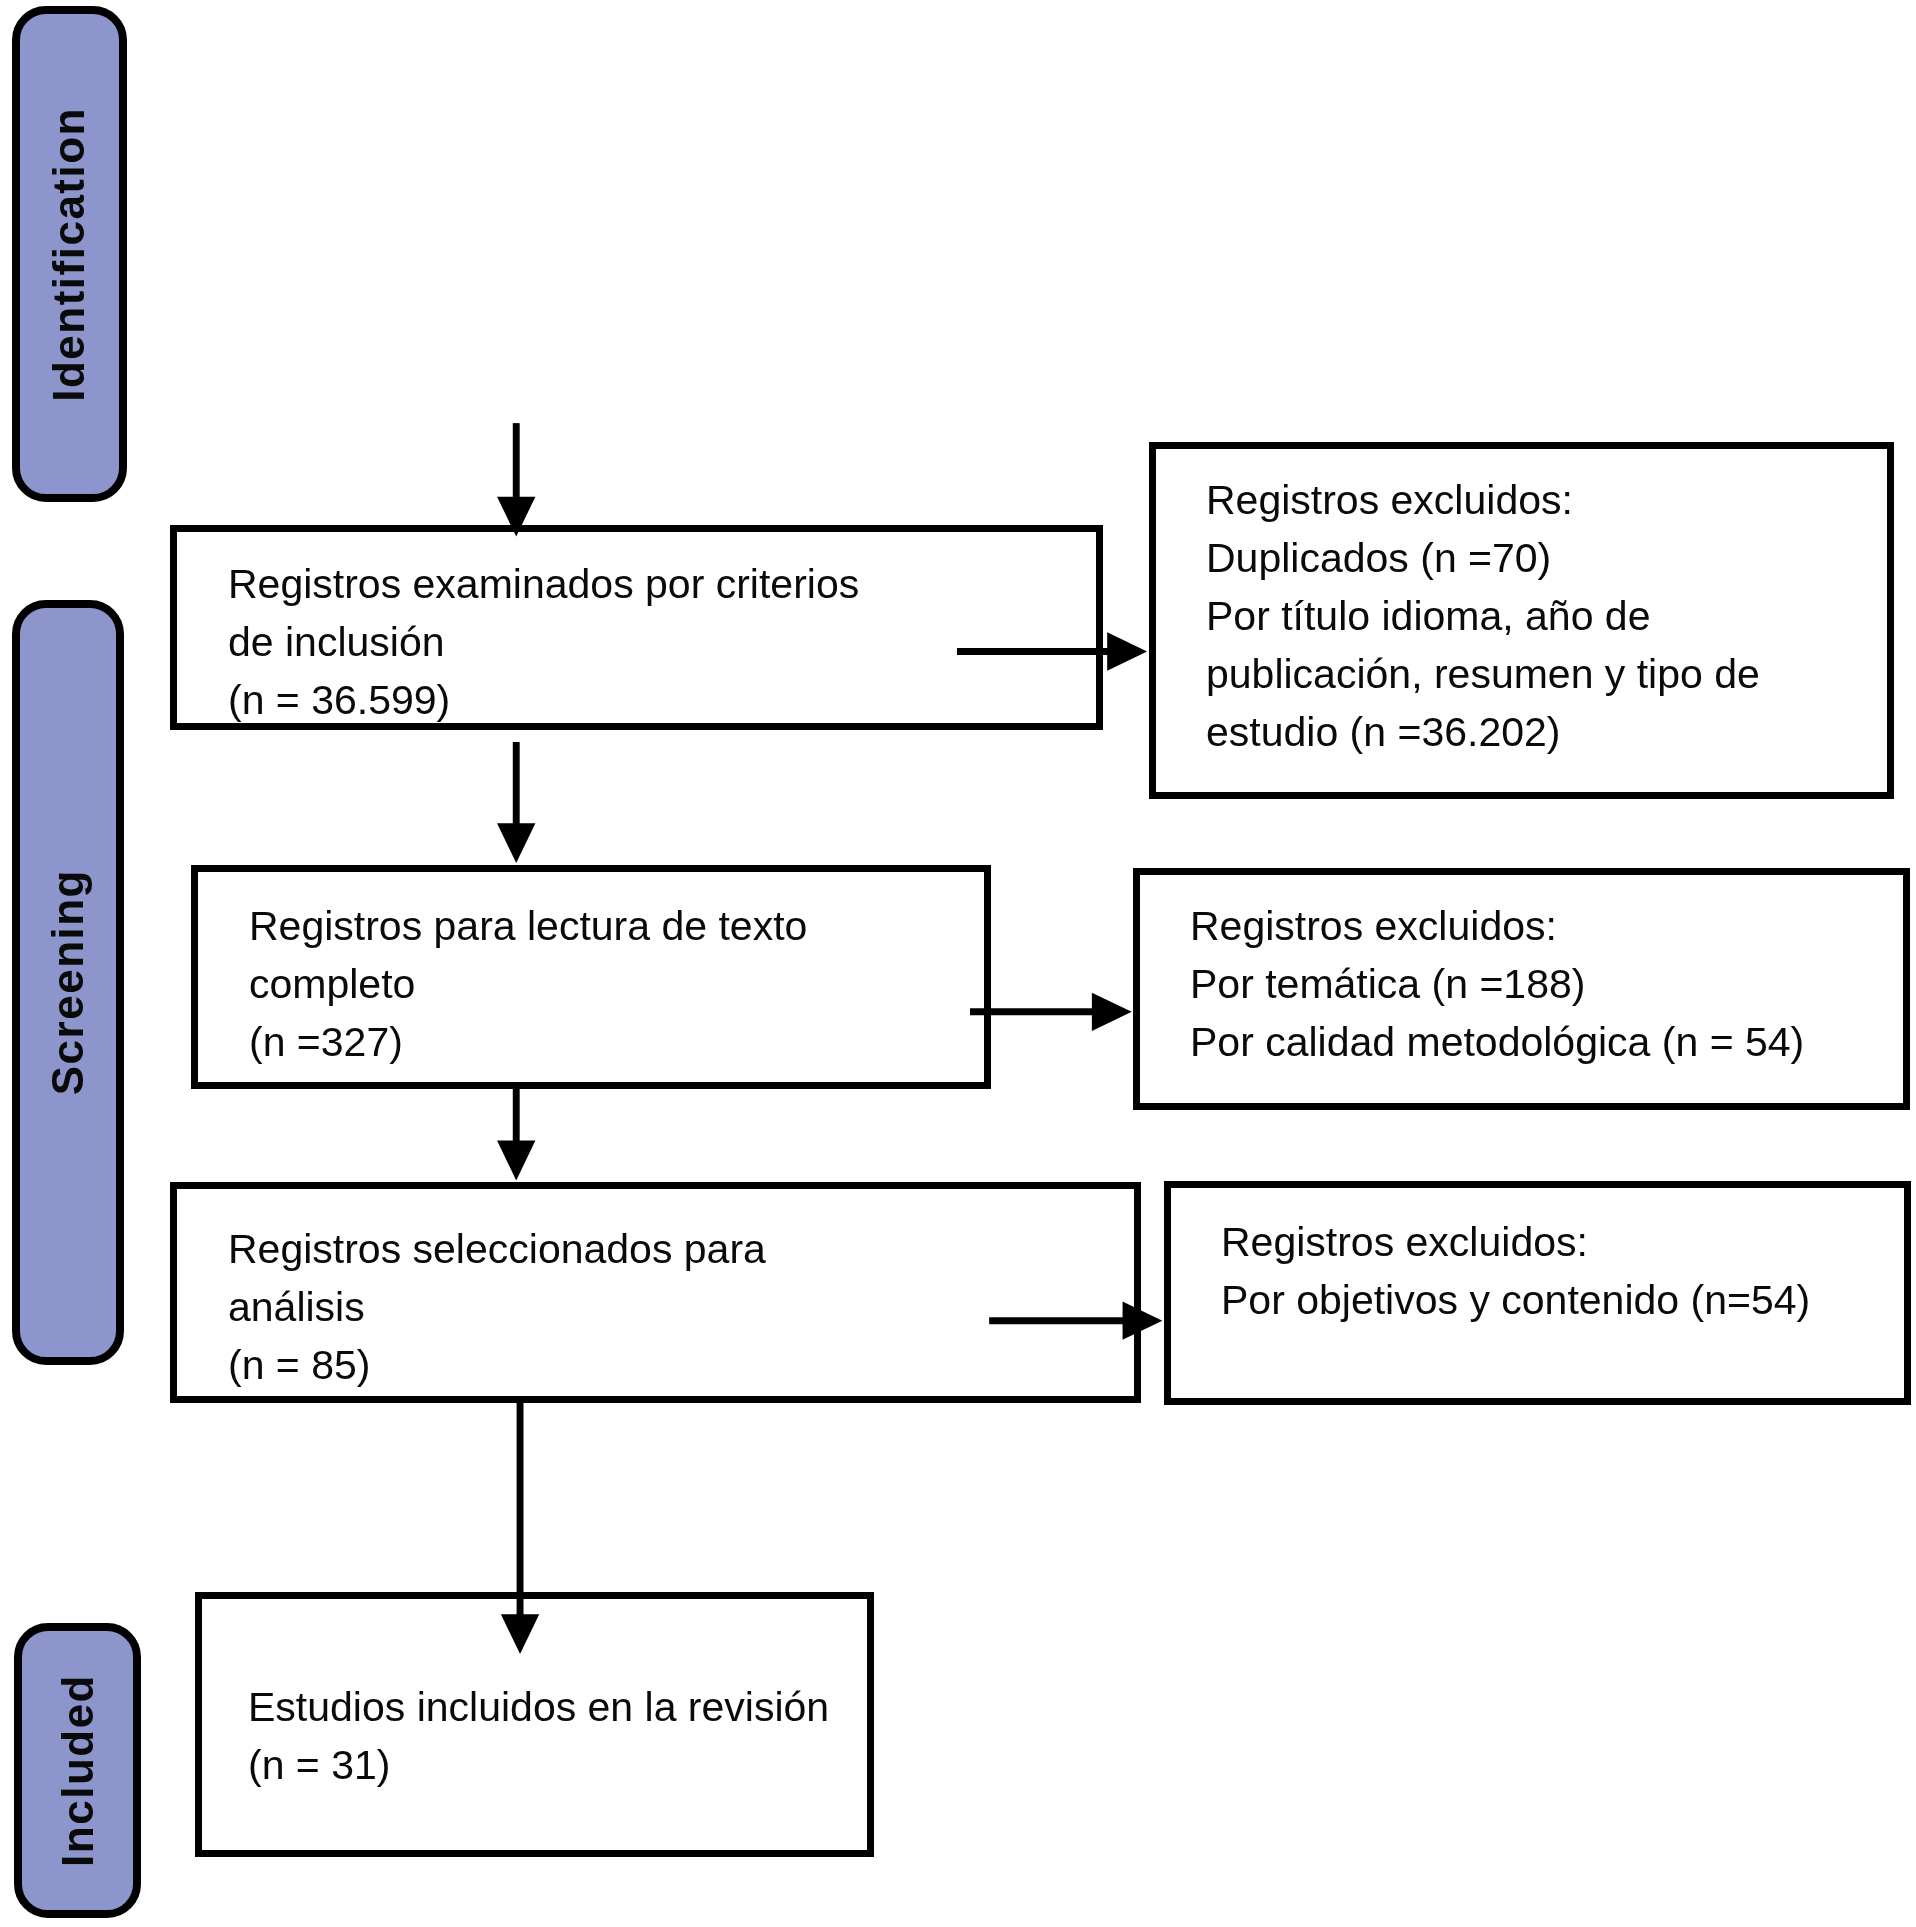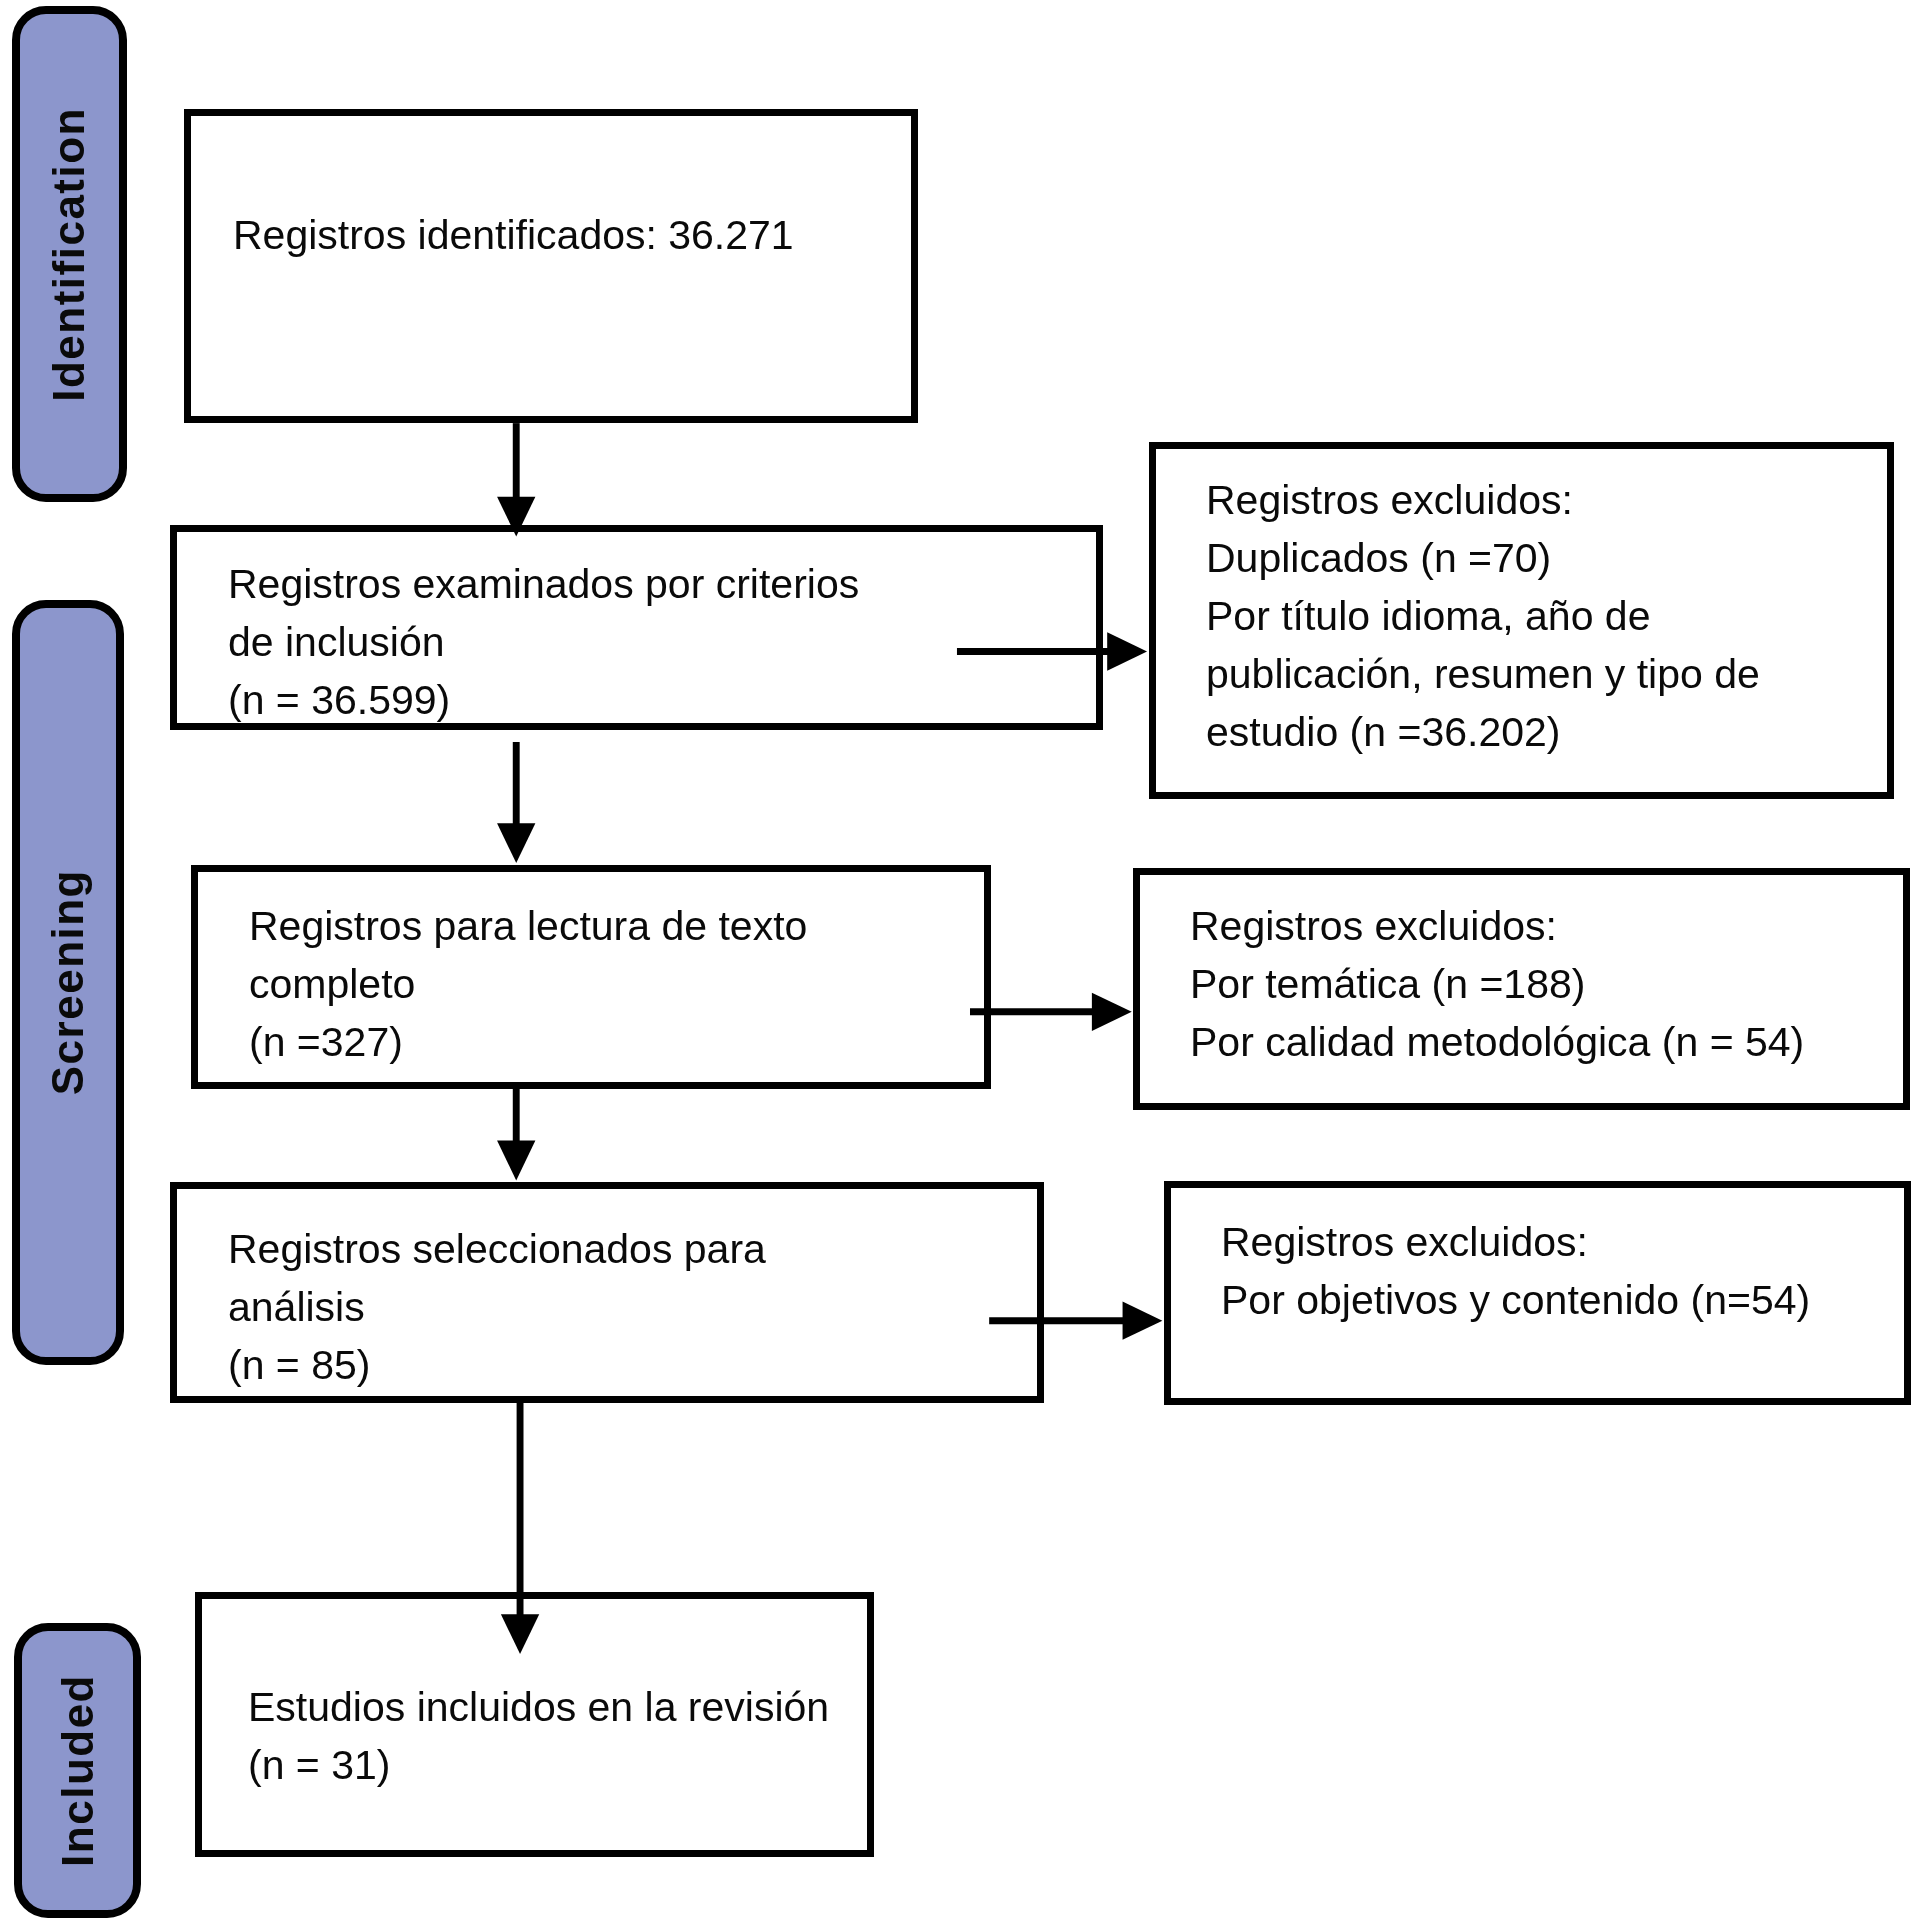--- a/index.html
+++ b/index.html
@@ -60,37 +60,34 @@
   </div>
 
   <div class="side-label" style="left:11.5px; top:600px; width:112px; height:765px;">
     <span class="side-label-text">Screening</span>
   </div>
 
   <div class="side-label" style="left:14px; top:1623px; width:127px; height:295px;">
     <span class="side-label-text">Included</span>
   </div>
 
-  <div class="flow-box" style="left:184px; top:109px; width:734px; height:314px; padding:90px 15.3px 0 42px;">
-    <div class="box-text">Registros identificados: 36.271</div>
-  </div>
 
   <div class="flow-box" style="left:170px; top:525px; width:933px; height:205px; padding:23px 15.3px 0 51px;">
     <div class="box-text">Registros examinados por criterios
 de inclusión
 (n = 36.599)</div>
   </div>
 
   <div class="flow-box" style="left:170px; top:865px; width:800px; height:224px; padding:25px 15.3px 0 51px;margin-left:21px;">
     <div class="box-text">Registros para lectura de texto
 completo
 (n =327)</div>
   </div>
 
-  <div class="flow-box" style="left:170px; top:1182px; width:874px; height:221px; padding:31px 15.3px 0 51px;">
+  <div class="flow-box" style="left:170px; top:1182px; width:971px; height:221px; padding:31px 15.3px 0 51px;">
     <div class="box-text">Registros seleccionados para
 análisis
 (n = 85)</div>
   </div>
 
   <div class="flow-box" style="left:179px; top:1592px; width:679px; height:265px; padding:79px 15.3px 0 46px;margin-left:16px;">
     <div class="box-text">Estudios incluidos en la revisión
 (n = 31)</div>
   </div>
 

